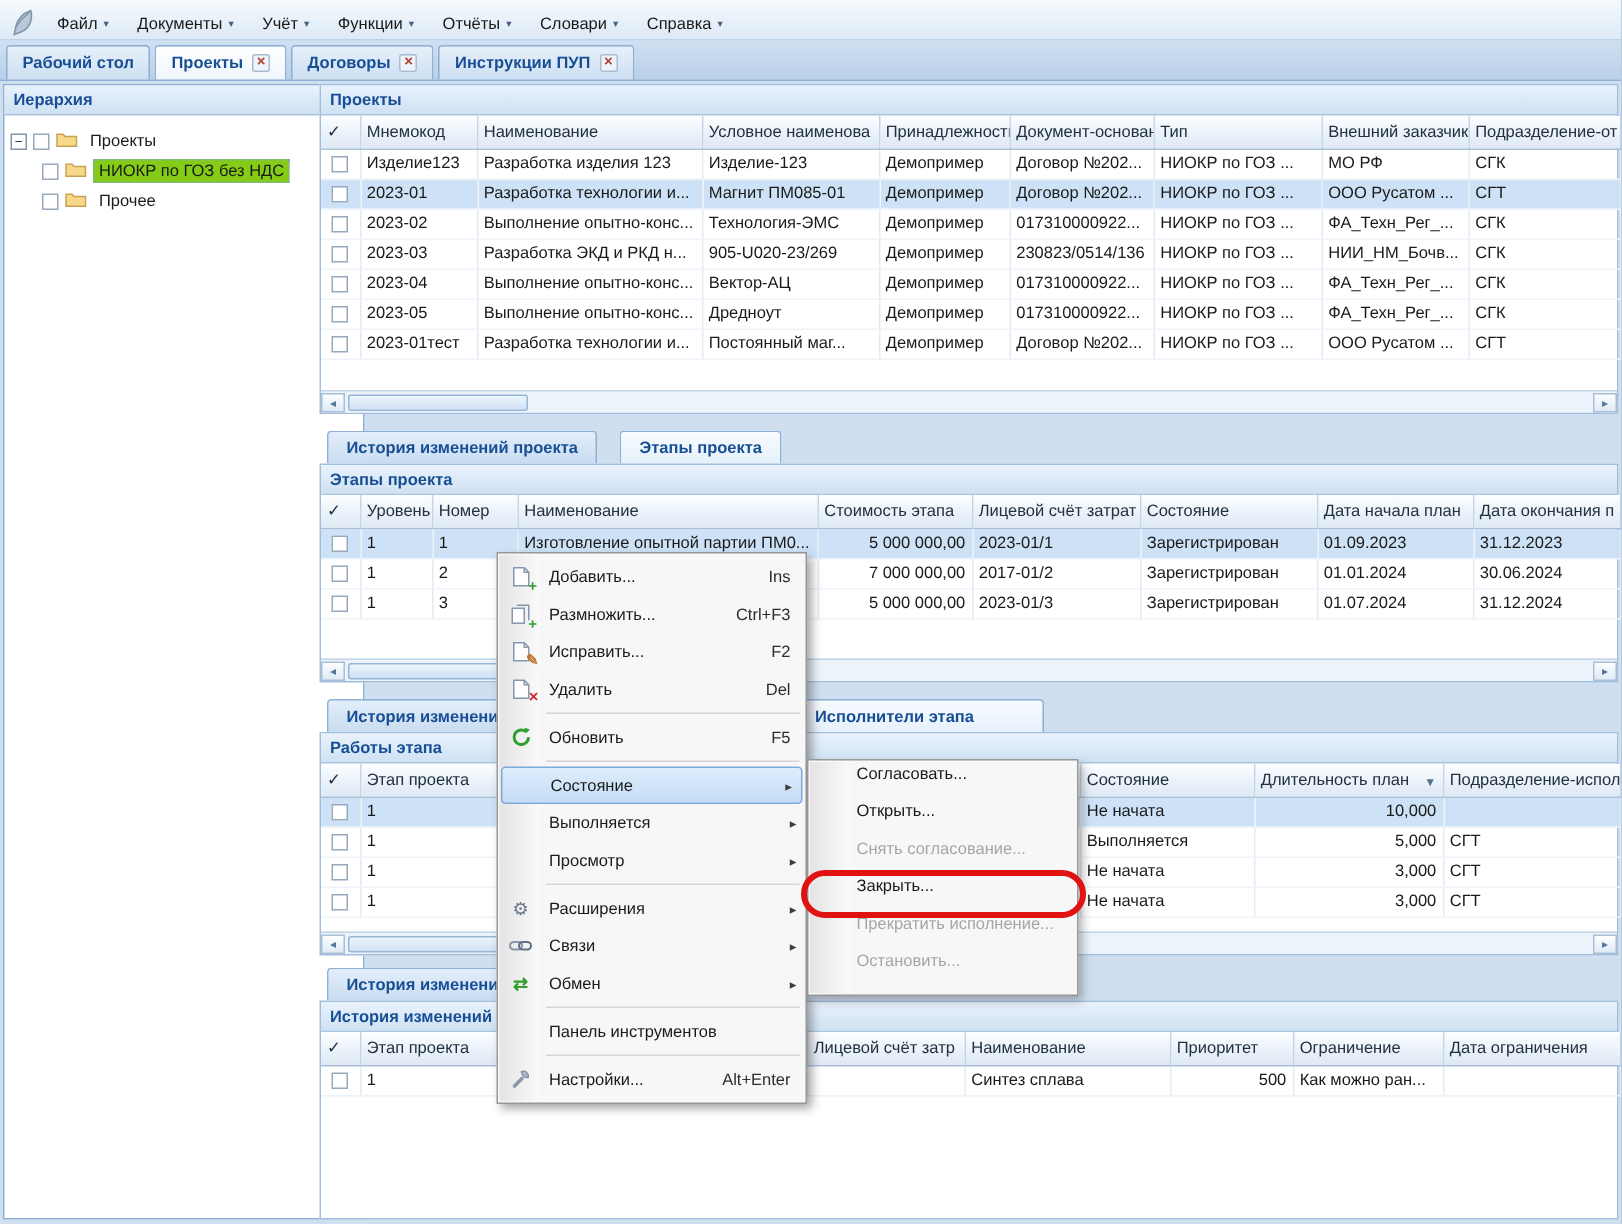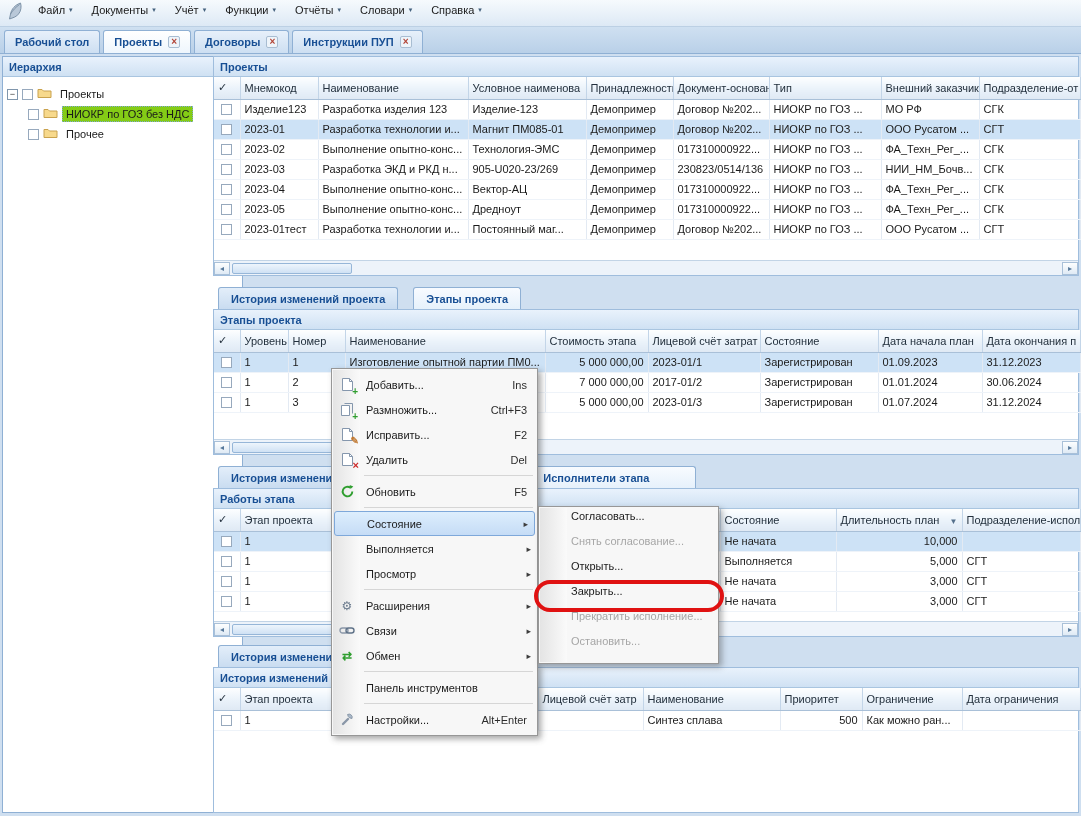--- a/index.html
+++ b/index.html
@@ -1,20 +1,20 @@
 <!DOCTYPE html>
 <html><head>
 <meta charset="utf-8">
 <style>
 *{margin:0;padding:0;box-sizing:border-box}
 body{background:#8fa3b8;font-family:"Liberation Sans",sans-serif}
 #win{position:relative;width:1081px;height:816px;background:#cfdff0;font-size:11px;color:#1a1a1a;overflow:hidden}
 
 
-.menubar{position:absolute;left:0;top:0;width:100%;height:27px;background:linear-gradient(#f6fafd,#dde9f5);border-bottom:1px solid #bcd0e4;display:flex;align-items:flex-start;padding:0 4px;gap:1px}
+.menubar{position:absolute;left:0;top:0;width:100%;height:27px;background:linear-gradient(#f6fafd,#dde9f5);border-bottom:1px solid #bcd0e4;display:flex;align-items:flex-end;padding:0 4px;gap:1px}
 .logo{width:22px;height:22px;display:flex;align-items:center;justify-content:center;margin-right:2px}
 .mi{padding:4px 9px;display:flex;align-items:center;gap:4px;border-radius:2px;cursor:default}
 .mi .caret{font-size:7px;color:#44617e}
 
 
 .tabbar{position:absolute;left:0;top:27px;width:100%;height:27px;background:linear-gradient(#cfe0f1,#b9d0e8);border-bottom:1px solid #8fb0d4;display:flex;align-items:flex-end;padding:0 4px;gap:3px}
 .ttab{height:23px;display:flex;align-items:center;gap:6px;padding:0 10px;background:linear-gradient(#e7f0fa,#cddff2);border:1px solid #8fb0d4;border-bottom:none;border-radius:3px 3px 0 0;color:#184f94;font-weight:bold;white-space:nowrap}
 .ttab.active{background:linear-gradient(#ffffff,#eef6fd)}
 .close-x{color:#b24436;font-size:10px;line-height:10px;border:1px solid #a8bdd2;background:#eef4fa;width:12px;height:12px;text-align:center;border-radius:2px}
 
@@ -593,27 +593,27 @@
         </span>
       <span class="cm-label">Настройки...</span>
       <span class="cm-short">Alt+Enter</span>
     </div>
   </div>
 
   <div class="smenu">
     <div class="sm-item">
         <span class="cm-label">Согласовать...</span>
       </div>
+    <div class="sm-item">
+        <span class="cm-label">Открыть...</span>
+      </div>
     <div class="sm-item dis">
         <span class="cm-label">Снять согласование...</span>
       </div>
     <div class="sm-item">
-        <span class="cm-label">Открыть...</span>
-      </div>
-    <div class="sm-item">
         <span class="cm-label">Закрыть...</span>
       </div>
     <div class="sm-item dis">
         <span class="cm-label">Прекратить исполнение...</span>
       </div>
     <div class="sm-item dis">
         <span class="cm-label">Остановить...</span>
       </div>
   </div>
 

